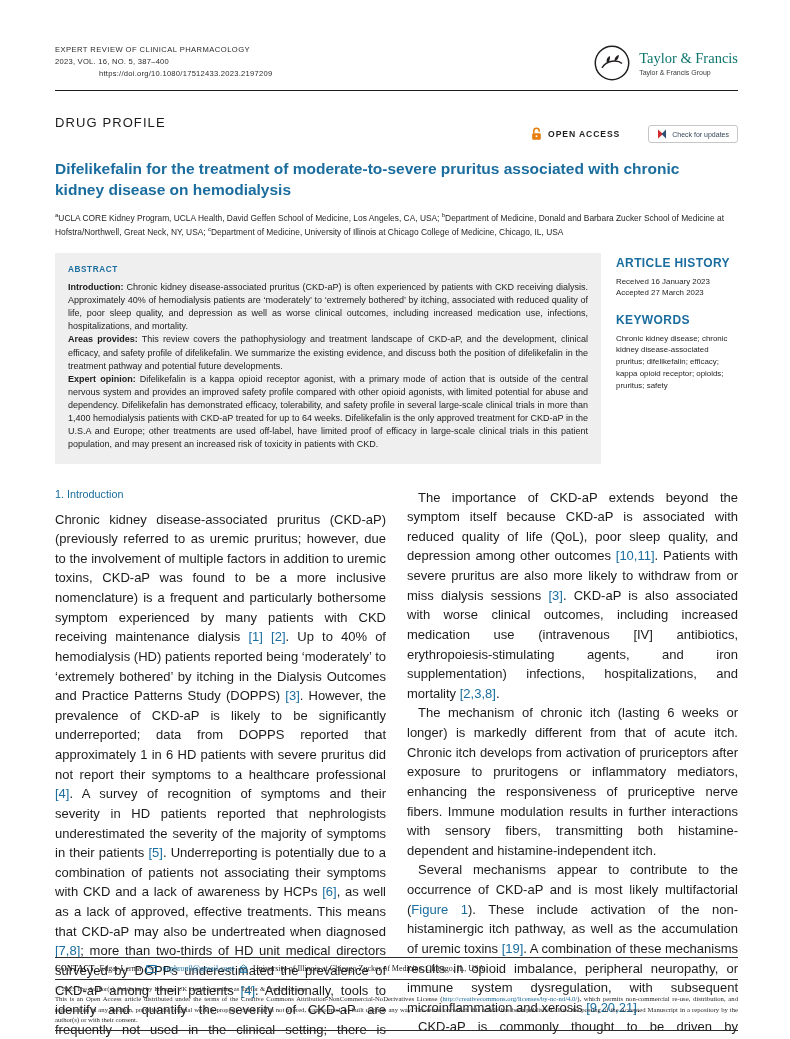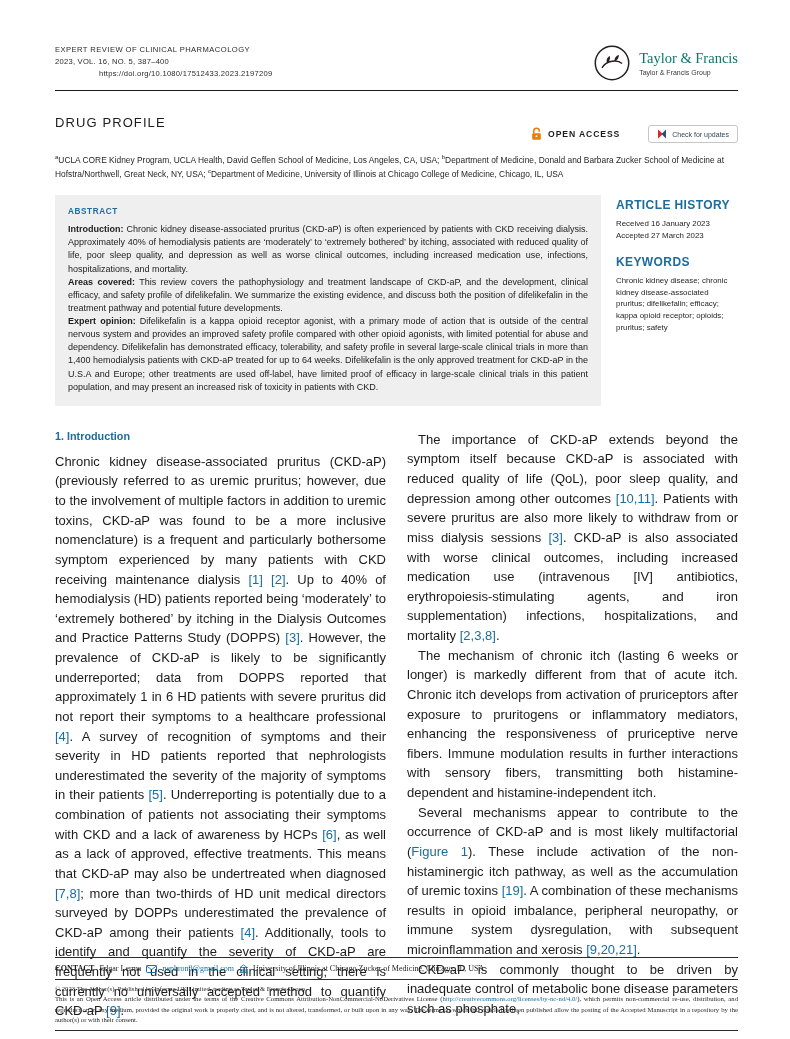--- a/index.html
+++ b/index.html
@@ -38,21 +38,21 @@
   
   .abstract-row { display: flex; gap: 15px; margin-top: 14px; }
   .abstract-box { width: 546px; background: #efefef; padding: 11px 13px 12px; font-size: 9px; line-height: 1.46; text-align: justify; color: #1c1c1c; }
   .box-heading { font-size: 8.2px; font-weight: 700; letter-spacing: 0.6px; color: var(--accent, #1a6d9e); margin-bottom: 5px; }
   .sidebar { width: 122px; font-size: 7.9px; line-height: 1.48; color: #1f1f1f; padding-top: 2px; }
   .side-heading { font-size: 12px; font-weight: 700; letter-spacing: 0.4px; color: var(--accent, #1a6d9e); margin-bottom: 3px; }
   .side-heading.kw { margin-top: 13px; }
   
   .body-columns { display: flex; gap: 21px; margin-top: 24px; }
   .col { width: 331px; }
-  .section-heading { font-size: 10.8px; font-weight: 700; color: var(--accent, #1a6d9e); margin-bottom: 10px; }
+  .section-heading { font-size: 10.8px; font-weight: 400; color: var(--accent, #1a6d9e); margin-bottom: 10px; }
   .body-p { font-size: 13px; line-height: 1.51; text-align: justify; color: #1c1c1c; }
   .body-p.indent { text-indent: 11px; }
   .cite { color: var(--accent, #1a6d9e); cursor: pointer; }
   
   .footer { position: absolute; left: 55px; right: 52px; bottom: 8px; font-family: Liberation Serif, serif; }
   .contact-line { border-top: 1px solid #2b2b2b; display: flex; align-items: center; gap: 5px; padding: 6px 0 6px; font-size: 8px; color: #1c1c1c; white-space: nowrap; }
   .contact-label { font-weight: 700; }
   .email { color: var(--accent, #1a6d9e); cursor: pointer; }
   .legal { border-top: 1px solid #2b2b2b; border-bottom: 1px solid #2b2b2b; padding: 4px 0 5px; font-size: 6.7px; line-height: 1.52; color: #2a2a2a; }
   .legal .license { text-align: justify; }
@@ -100,29 +100,30 @@
       <button class="check-updates">
         <svg class="inline-svg" width="10" height="10" viewBox="0 0 10 10">
           <path d="M1 0.5 L6 5 L1 9.5 Z" fill="#cf2e2e"></path>
           <path d="M9 0.5 L4.5 5 L9 9.5 Z" fill="#2b4e72"></path>
         </svg>
         <span>Check for updates</span>
       </button>
     </div>
   </div>
 
+  <h1 class="title">Difelikefalin for the treatment of moderate-to-severe pruritus associated with chronic kidney disease on hemodialysis</h1>
 
 
   <p class="affiliations"><sup>a</sup><span>UCLA CORE Kidney Program, UCLA Health, David Geffen School of Medicine, Los Angeles, CA, USA; </span><sup>b</sup><span>Department of Medicine, Donald and Barbara Zucker School of Medicine at Hofstra/Northwell, Great Neck, NY, USA; </span><sup>c</sup><span>Department of Medicine, University of Illinois at Chicago College of Medicine, Chicago, IL, USA</span></p>
 
   <div class="abstract-row">
     <div class="abstract-box">
       <div class="box-heading">ABSTRACT</div>
       <p><b>Introduction:</b> <span>Chronic kidney disease-associated pruritus (CKD-aP) is often experienced by patients with CKD receiving dialysis. Approximately 40% of hemodialysis patients are ‘moderately’ to ‘extremely bothered’ by itching, associated with reduced quality of life, poor sleep quality, and depression as well as worse clinical outcomes, including increased medication use, infections, hospitalizations, and mortality.</span></p>
-      <p><b>Areas covered:</b> <span>This review covers the pathophysiology and treatment landscape of CKD-aP, and the development, clinical efficacy, and safety profile of difelikefalin. We summarize the existing evidence, and discuss both the position of difelikefalin in the treatment pathway and potential future developments.</span></p>
+      <p><b>Areas provides:</b> <span>This review covers the pathophysiology and treatment landscape of CKD-aP, and the development, clinical efficacy, and safety profile of difelikefalin. We summarize the existing evidence, and discuss both the position of difelikefalin in the treatment pathway and potential future developments.</span></p>
       <p><b>Expert opinion:</b> <span>Difelikefalin is a kappa opioid receptor agonist, with a primary mode of action that is outside of the central nervous system and provides an improved safety profile compared with other opioid agonists, with limited potential for abuse and dependency. Difelikefalin has demonstrated efficacy, tolerability, and safety profile in several large-scale clinical trials in more than 1,400 hemodialysis patients with CKD-aP treated for up to 64 weeks. Difelikefalin is the only approved treatment for CKD-aP in the U.S.A and Europe; other treatments are used off-label, have limited proof of efficacy in large-scale clinical trials in this patient population, and may present an increased risk of toxicity in patients with CKD.</span></p>
     </div>
     <aside class="sidebar">
       <div class="side-heading">ARTICLE HISTORY</div>
       <div>Received 16 January 2023</div>
       <div>Accepted 27 March 2023</div>
       <div class="side-heading kw">KEYWORDS</div>
       <div>Chronic kidney disease; chronic kidney disease-associated pruritus; difelikefalin; efficacy; kappa opioid receptor; opioids; pruritus; safety</div>
     </aside>
   </div>

